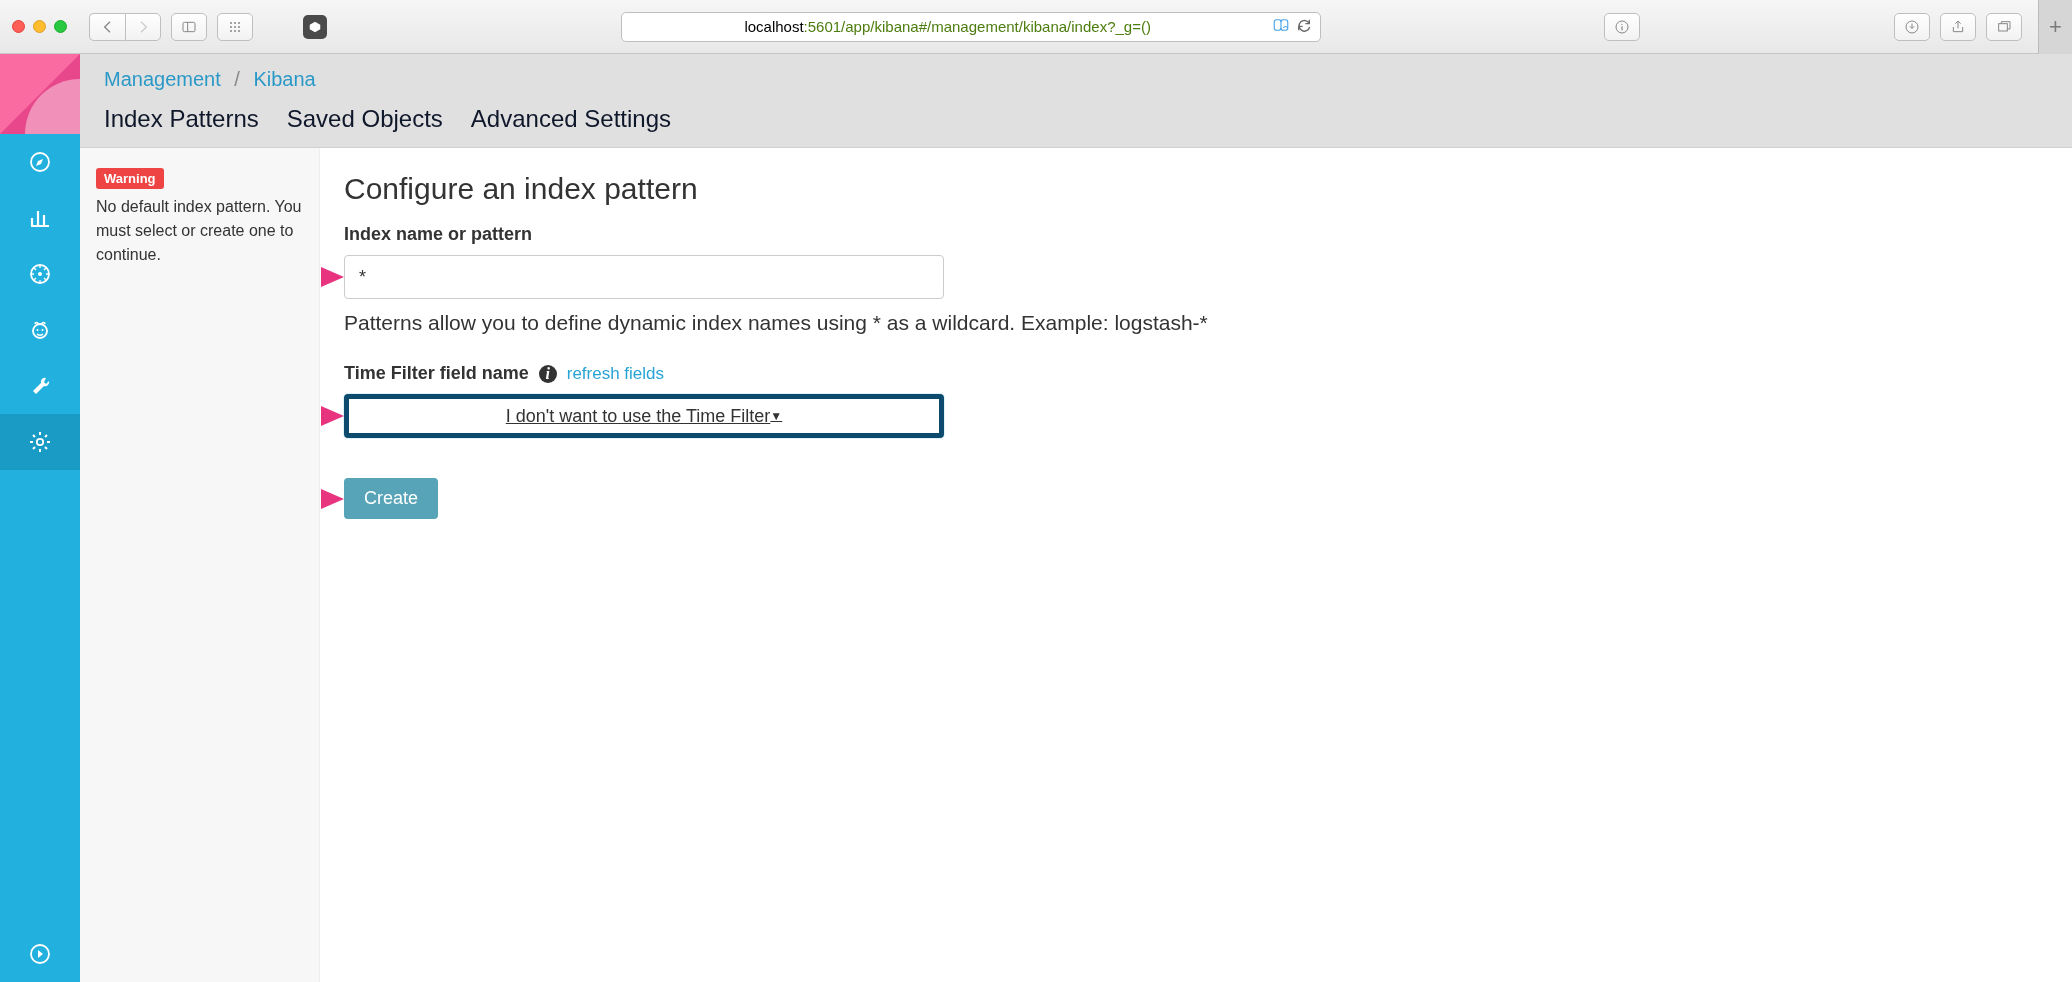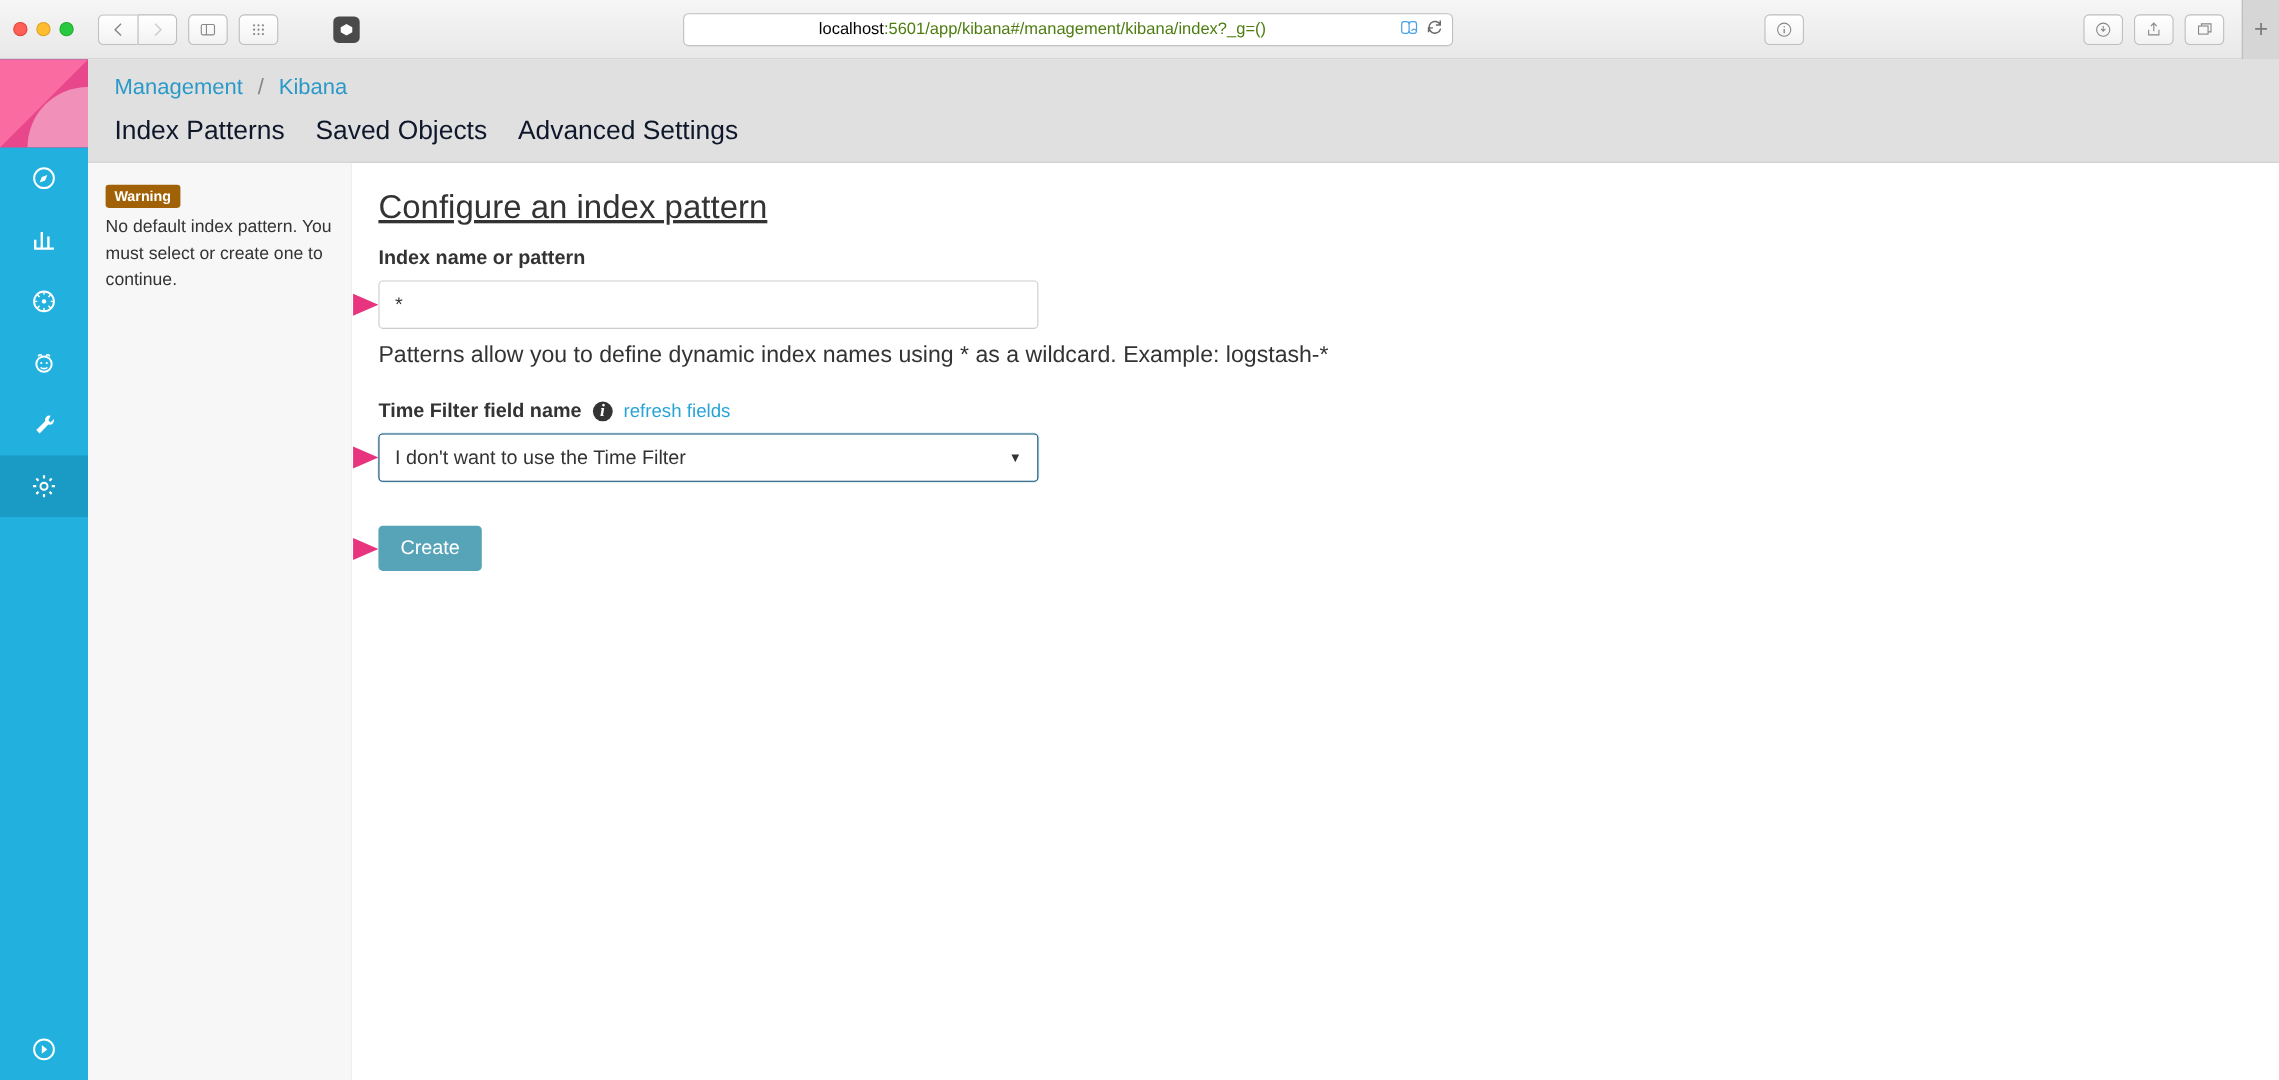--- a/index.html
+++ b/index.html
@@ -133,65 +133,66 @@
     .content-row { display: flex; flex: 1; overflow: auto; }
     .side-panel {
       width: 240px;
       background: #f7f7f7;
       padding: 20px 16px;
       border-right: 1px solid #eee;
       font-size: 16px;
       color: #333;
     }
     .warning-badge {
-      background: #a16207;
+      background: #ef4444;
       color: #fff;
       font-size: 13px;
       padding: 3px 8px;
       border-radius: 3px;
       display: inline-block;
       font-weight: 600;
       margin-bottom: 6px;
     }
 
     .main {
       flex: 1;
       padding: 24px 90px 24px 24px;
       position: relative;
     }
-    .main h1 { font-size: 30px; font-weight: 400; color: #333; margin-bottom: 18px; text-decoration: underline; }
+    .main h1 { font-size: 30px; font-weight: 400; color: #333; margin-bottom: 18px; }
     .main .desc { font-size: 18px; color: #333; line-height: 1.5; max-width: 1080px; margin-bottom: 28px;}
     .form-label { font-size: 18px; font-weight: 700; color: #333; margin-bottom: 10px; display: flex; align-items: center; gap: 10px;}
     .form-label .info-icon { font-size: 16px; background: #333; color: #fff; width: 18px; height: 18px; border-radius: 50%; display:inline-flex; align-items:center; justify-content:center; font-weight: bold; font-family: serif; font-style: italic;}
     .form-label .refresh-link { color: #27a4d5; font-weight: 400; font-size: 17px; text-decoration: none; }
     .text-input {
       width: 600px;
       height: 44px;
       border: 1px solid #ccc;
       border-radius: 4px;
       padding: 0 14px;
       font-size: 18px;
       color: #333;
       display: block;
     }
     .hint { font-size: 21px; color: #333; margin-top: 12px; margin-bottom: 28px;}
     .select-wrap {
       width: 600px;
       height: 44px;
-      border: 1px solid #0c4a6e;
+      border: 5px solid #0c4a6e;
       border-radius: 4px;
       padding: 0 14px;
       font-size: 18px;
       color: #333;
       display: flex;
       align-items: center;
-      justify-content: space-between;
+      justify-content: center;
       background: #fff;
       box-shadow: 0 0 0 1px rgba(39,164,213,0.15);
       margin-bottom: 40px;
+      text-decoration: underline;
     }
     .select-wrap .caret { font-size: 12px; }
     .create-btn {
       background: #57a3b7;
       color: #fff;
       border: none;
       border-radius: 4px;
       padding: 10px 20px;
       font-size: 18px;
       cursor: pointer;

